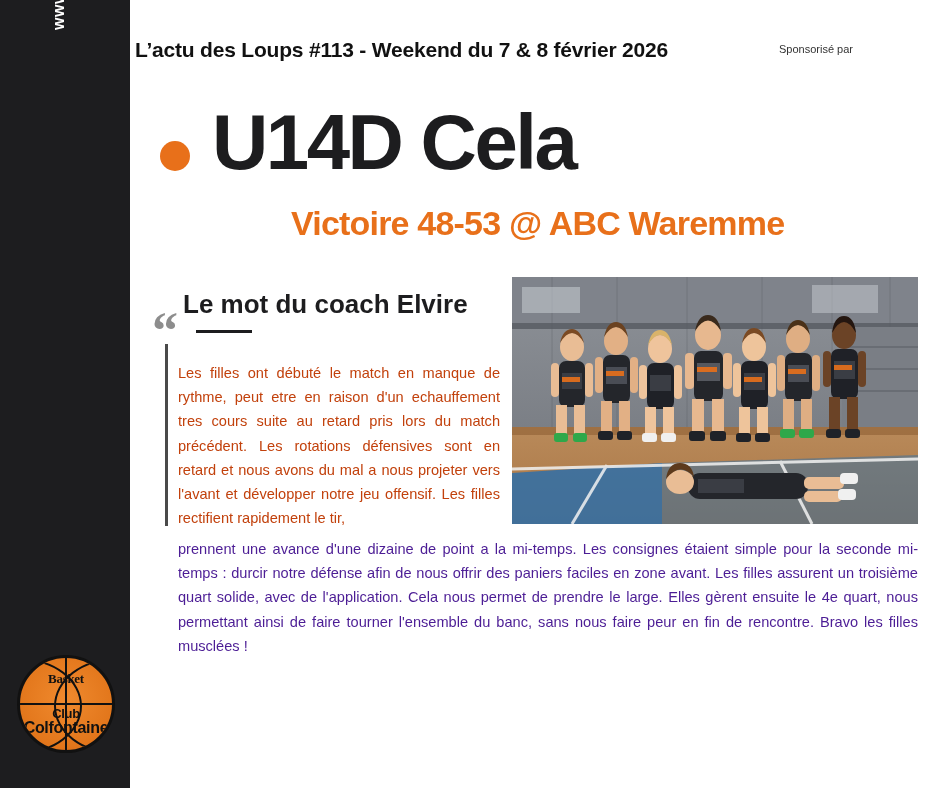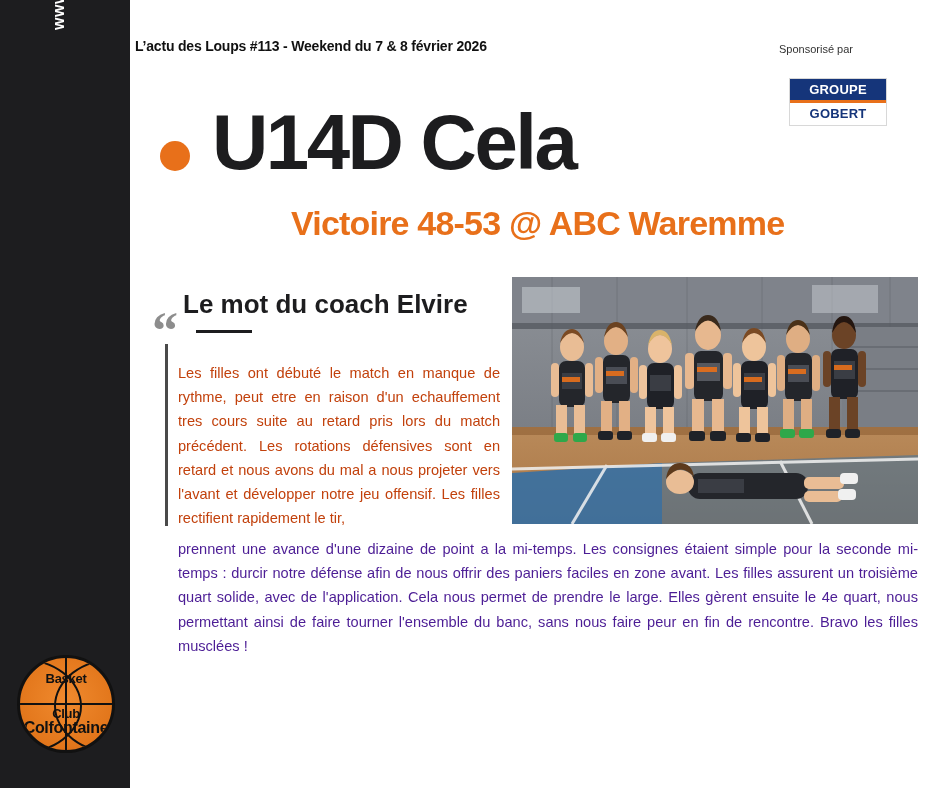--- a/index.html
+++ b/index.html
@@ -98,30 +98,30 @@
     justify-content: center;
     line-height: 1.0;
   }
   .club-logo .logo-text span {
     display: block;
     color: #111;
     font-weight: bold;
     text-align: center;
     letter-spacing: -0.3px;
   }
-  .club-logo .l1 { font-size: 13px; }
+  .club-logo .l1 { font-size: 13px; font-family: Liberation Serif, serif; }
   .club-logo .l2 { font-size: 13px; margin-top: 22px; }
   .club-logo .l3 { font-size: 16px; }
 
   
   .header-title {
     position: absolute;
     left: 135px;
     top: 38px;
-    font-size: 14px;
+    font-size: 21px;
     font-weight: bold;
     color: #111;
     letter-spacing: -0.2px;
   }
   .sponsor-label {
     position: absolute;
     left: 779px;
     top: 43px;
     font-size: 11px;
     color: #333;
@@ -276,25 +276,20 @@
       <div class="logo-text">
         <span class="l1">Basket</span>
         <span class="l2">Club</span>
         <span class="l3">Colfontaine</span>
       </div>
     </div>
   </div>
 
   <div class="header-title">L’actu des Loups #113 - Weekend du 7 &amp; 8 février 2026</div>
   <div class="sponsor-label">Sponsorisé par</div>
-  <div class="sponsor-logo">
-    <div class="sl-top">GROUPE</div>
-    <div class="sl-bar"></div>
-    <div class="sl-bottom">GOBERT</div>
-  </div>
 
   <div class="bullet"></div>
   <div class="team-title">U14D Cela</div>
   <div class="result-line">Victoire 48-53 @ ABC Waremme</div>
 
   <div class="coach-heading">Le mot du coach Elvire</div>
   <div class="quote-mark">“</div>
   <div class="rule"></div>
   <div class="quote-bar"></div>
 

